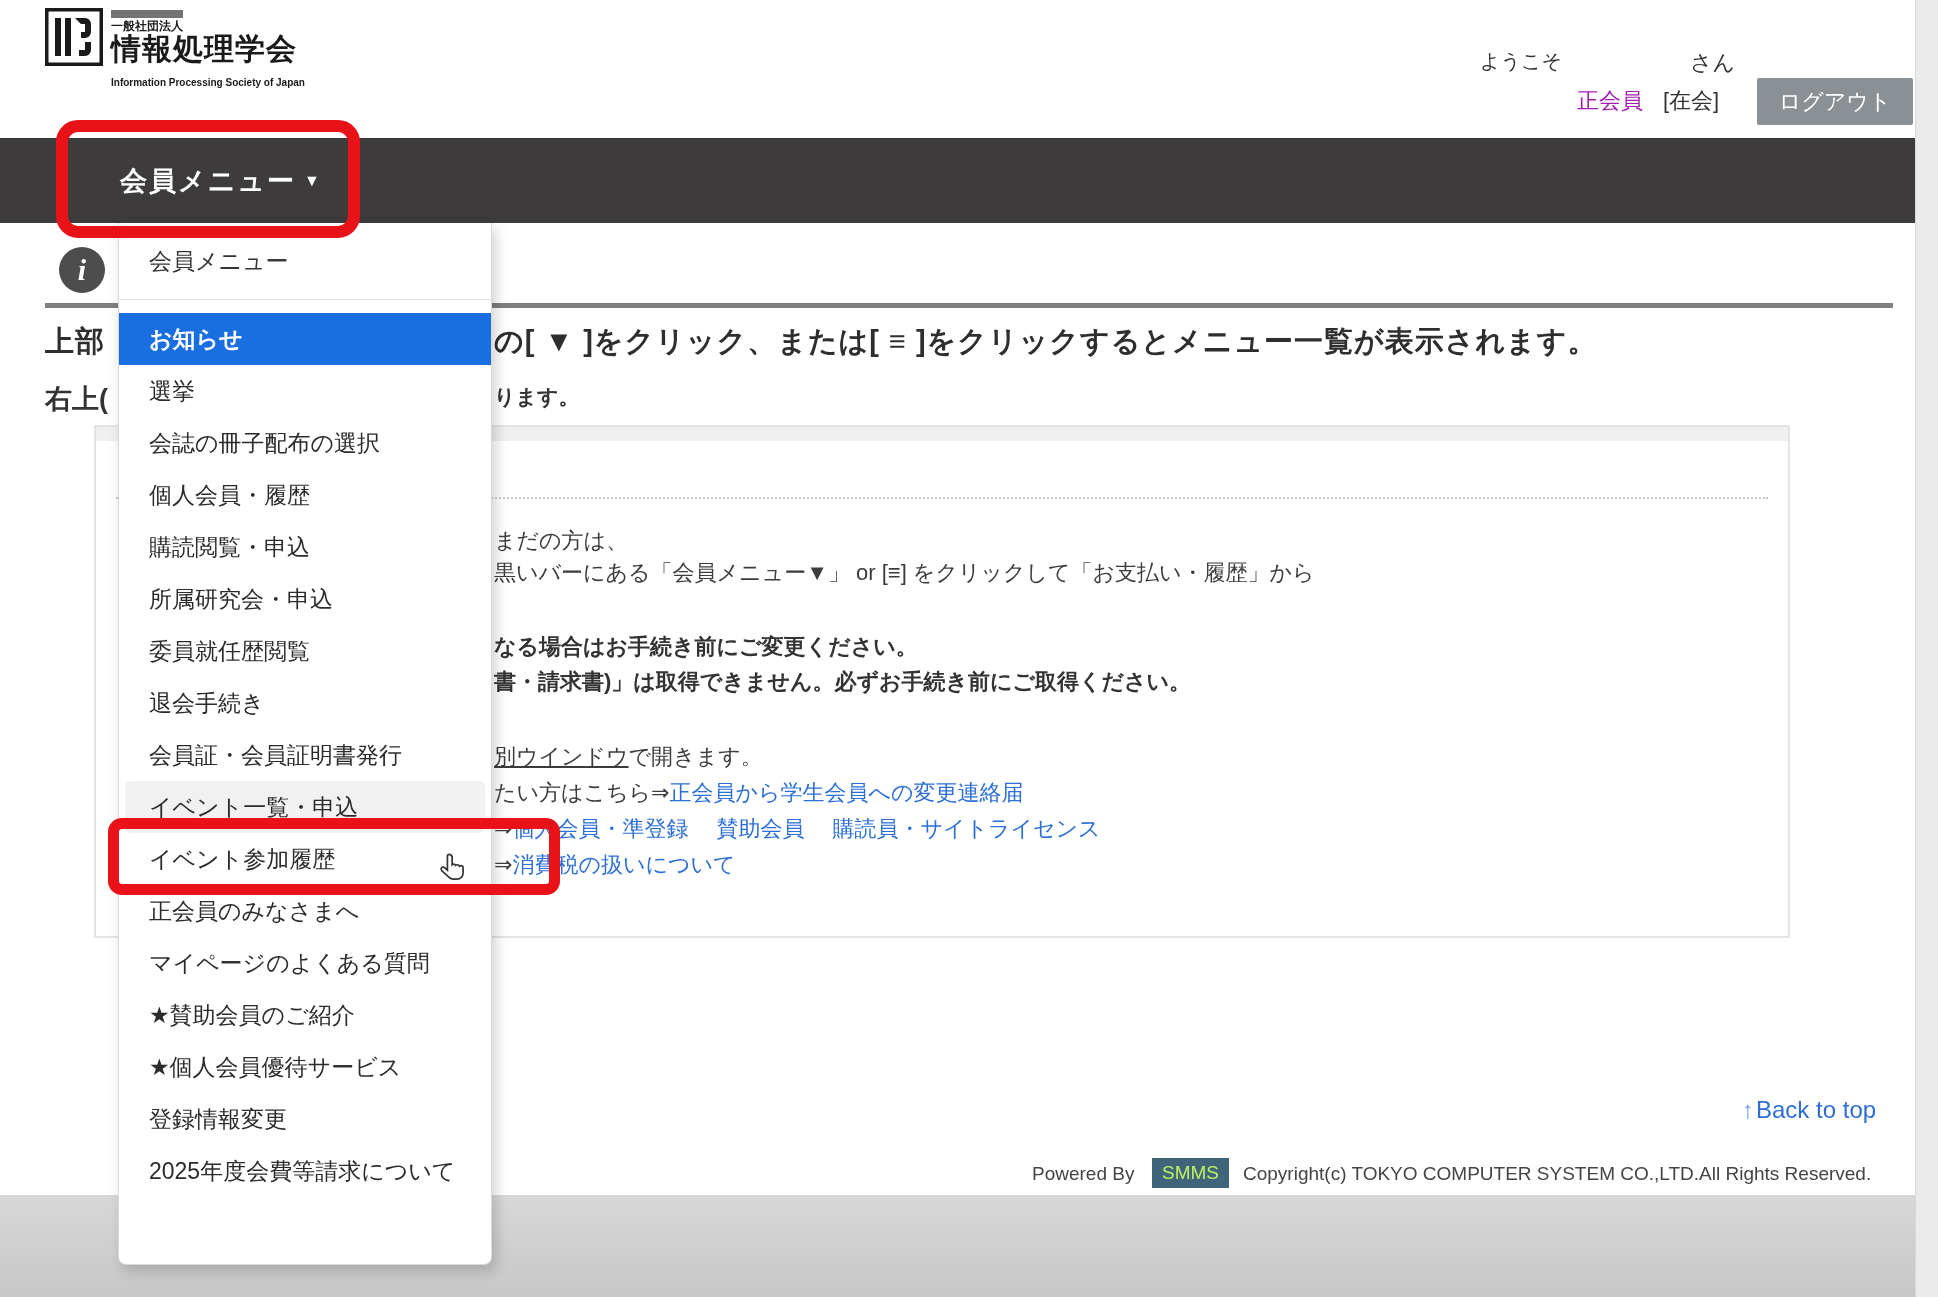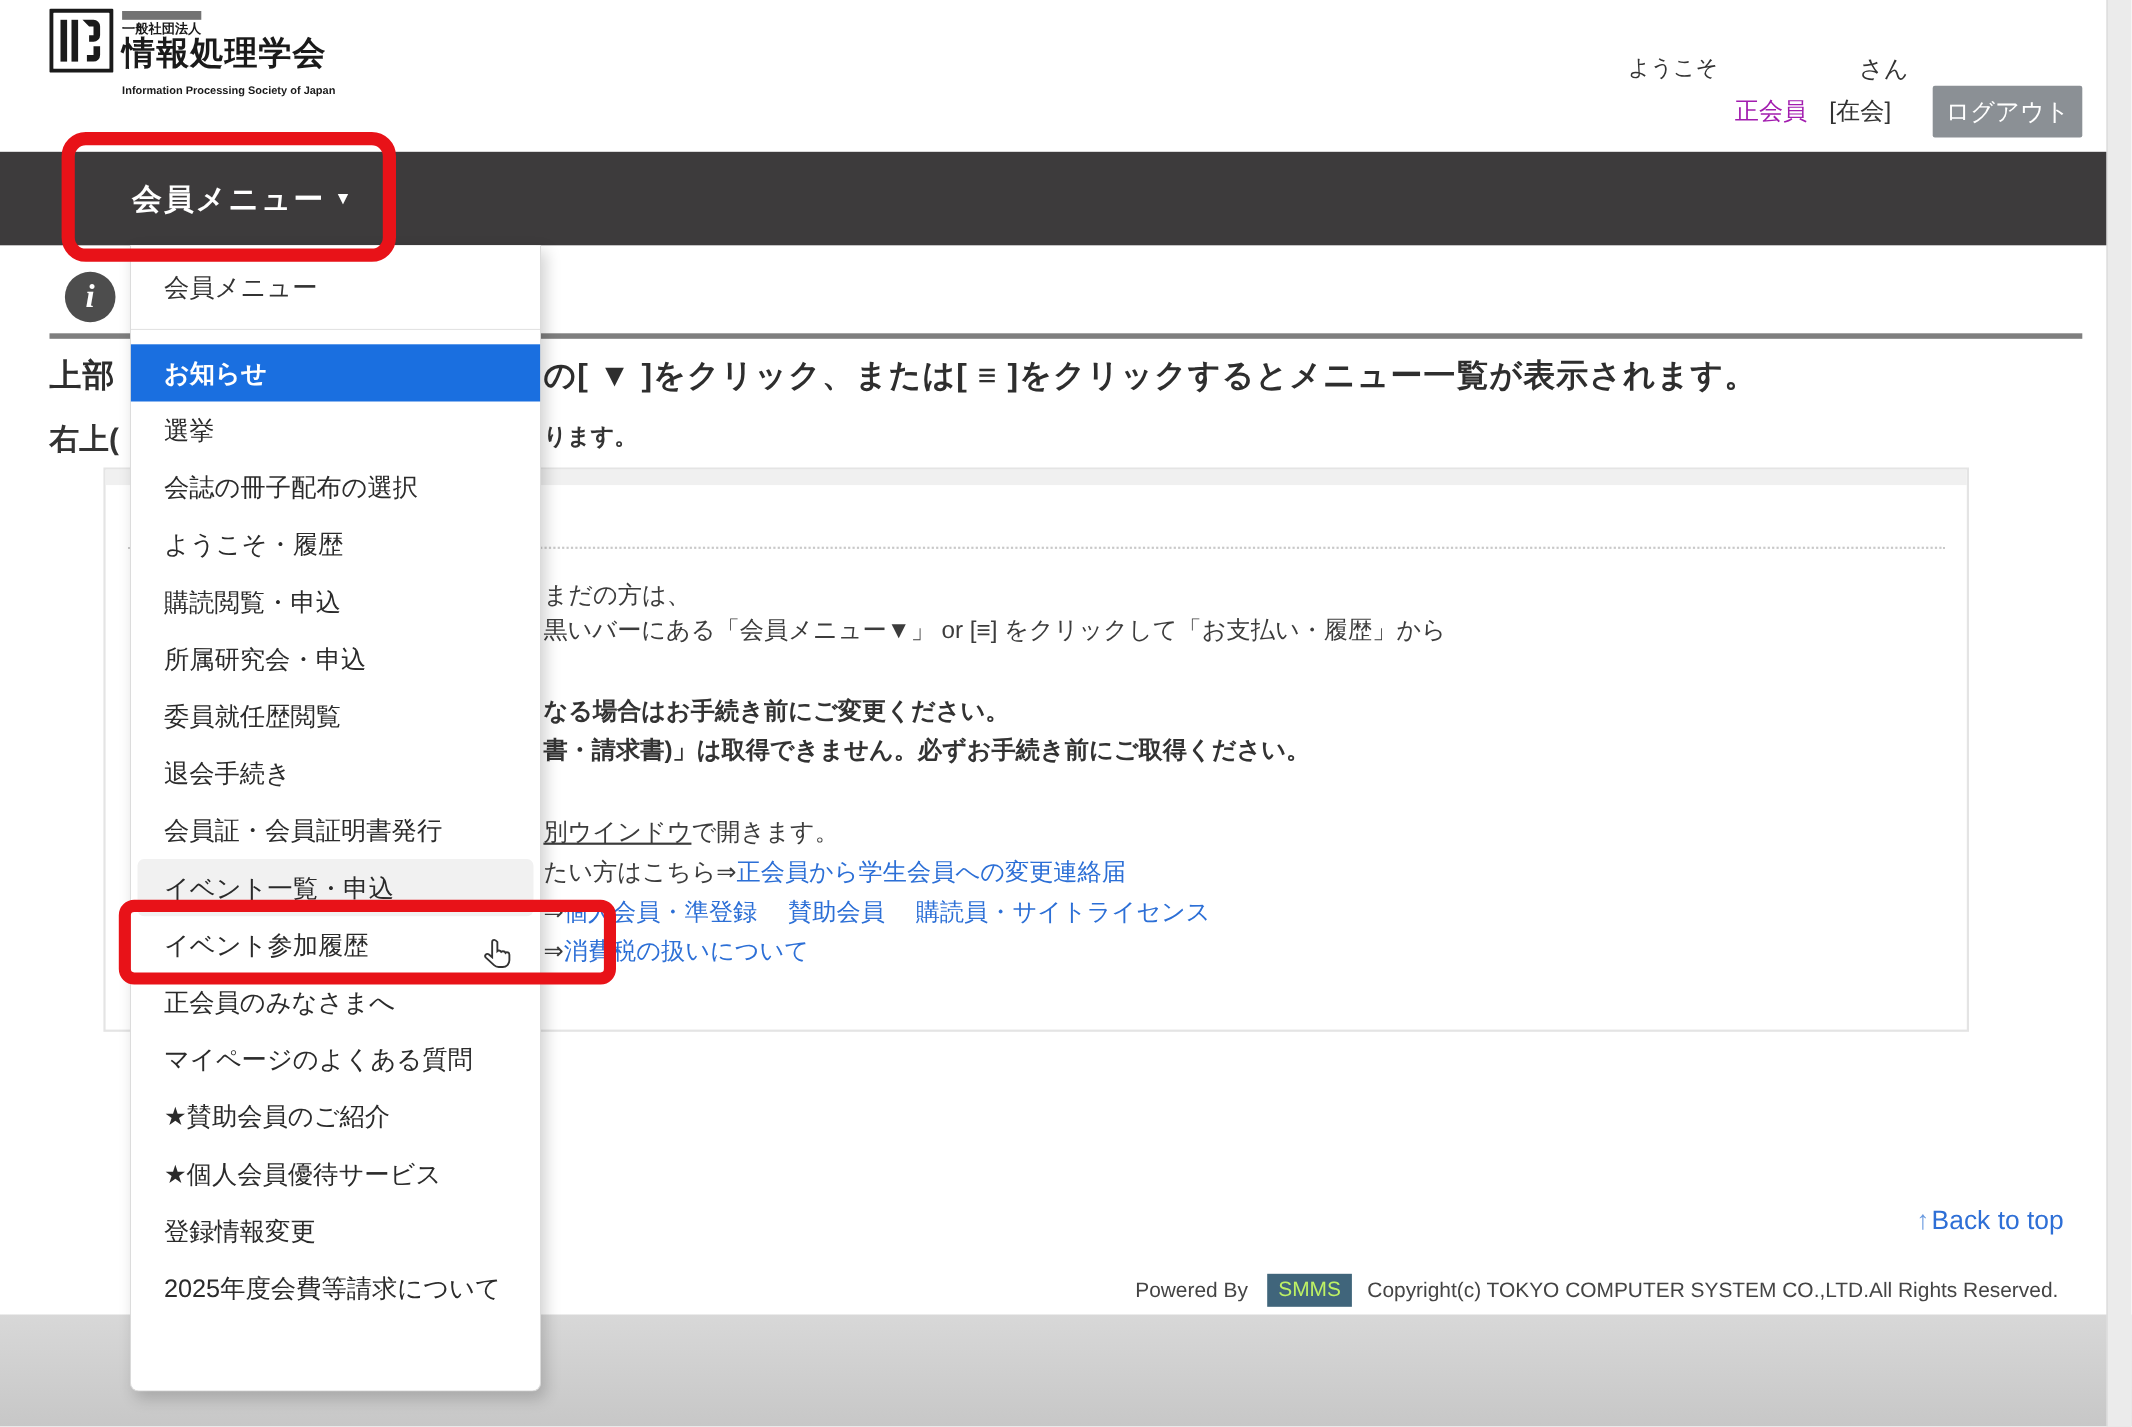--- a/index.html
+++ b/index.html
@@ -11,21 +11,21 @@
   .logo-box{width:58px;height:58px;margin-right:8px;}
   .logo-text{display:flex;flex-direction:column;line-height:1;}
   .logo-org{font-size:12px;font-weight:bold;color:#1a1a1a;border-top:8px solid #737373;
             padding-top:2px;width:fit-content;margin-top:2px;}
   .logo-name{font-size:30px;font-weight:bold;color:#1a1a1a;letter-spacing:1px;margin-top:2px;}
   .logo-en{font-size:10px;font-weight:bold;color:#1a1a1a;margin-top:14px;}
   .welcome-row{position:absolute;top:48px;left:1480px;font-size:20px;color:#333;z-index:5;}
   .welcome-suffix{position:absolute;top:48px;left:1690px;font-size:22px;color:#333;z-index:5;}
   .member-type{position:absolute;top:86px;left:1577px;font-size:22px;color:#a21caf;z-index:5;}
   .member-status{position:absolute;top:86px;left:1663px;font-size:22px;color:#333;z-index:5;}
-  .logout-btn{position:absolute;top:78px;left:1757px;width:136px;height:47px;background:#8b9095;
+  .logout-btn{position:absolute;top:78px;left:1757px;width:156px;height:47px;background:#8b9095;
               color:#fff;font-size:22px;display:flex;align-items:center;justify-content:center;
               z-index:5;border-radius:2px;cursor:pointer;}
 
   
   .navbar{position:absolute;left:0;top:138px;width:1916px;height:85px;background:#3d3b3c;z-index:5;}
   .nav-menu-btn{position:absolute;left:120px;top:0;height:85px;display:flex;align-items:center;
                 color:#fff;font-size:27px;font-weight:bold;letter-spacing:2px;cursor:pointer;}
   .nav-menu-btn .arrow{font-size:16px;margin-left:8px;}
 
   
@@ -135,21 +135,21 @@
   <div class="nline" style="top:778px;"><span>たい方はこちら⇒</span><a>正会員から学生会員への変更連絡届</a></div>
   <div class="nline" style="top:814px;"><span>⇒</span><a>個人会員・準登録</a><span class="gap2"></span><a>賛助会員</a><span class="gap2"></span><a>購読員・サイトライセンス</a></div>
   <div class="nline" style="top:850px;"><span>⇒</span><a>消費税の扱いについて</a></div>
 
   <div class="dropdown">
     <div class="dd-title">会員メニュー</div>
     <div id="menu-items">
         <div class="menu-item selected">お知らせ</div>
         <div class="menu-item">選挙</div>
         <div class="menu-item">会誌の冊子配布の選択</div>
-        <div class="menu-item">ようこそ・履歴</div>
+        <div class="menu-item">個人会員・履歴</div>
         <div class="menu-item">購読閲覧・申込</div>
         <div class="menu-item">所属研究会・申込</div>
         <div class="menu-item">委員就任歴閲覧</div>
         <div class="menu-item">退会手続き</div>
         <div class="menu-item">会員証・会員証明書発行</div>
         <div class="menu-item hover">イベント一覧・申込</div>
         <div class="menu-item">イベント参加履歴</div>
         <div class="menu-item">正会員のみなさまへ</div>
         <div class="menu-item">マイページのよくある質問</div>
         <div class="menu-item">★賛助会員のご紹介</div>

